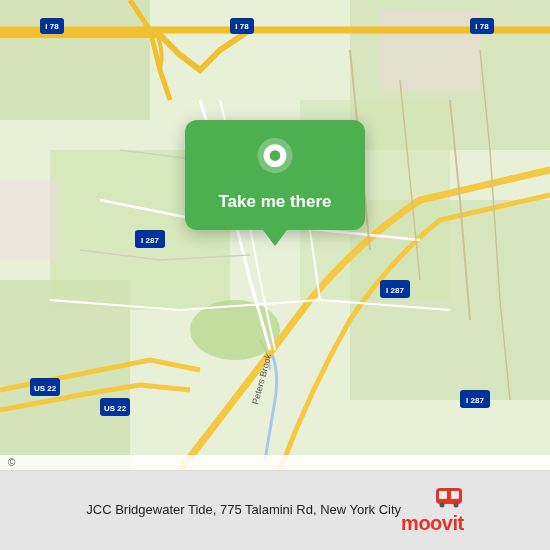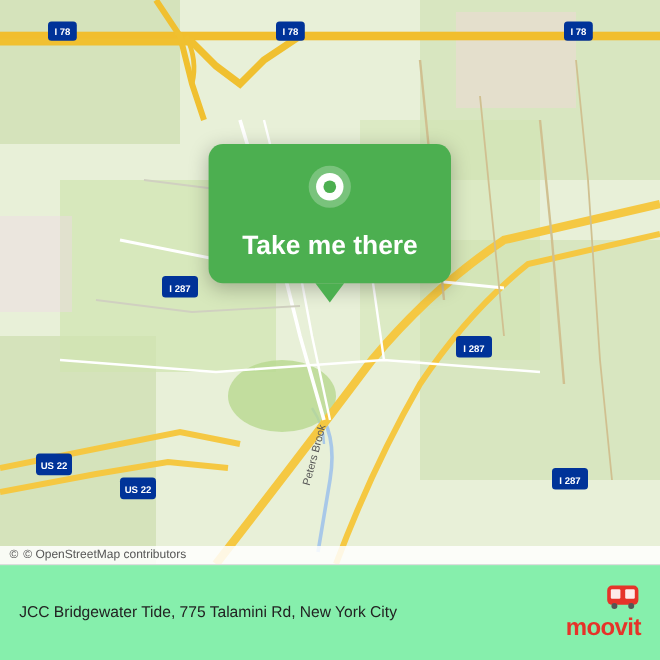--- a/index.html
+++ b/index.html
@@ -49,21 +49,21 @@
       border-color: #4caf50 transparent transparent transparent;
     }
 
     #pin-icon {
       width: 44px;
       height: 44px;
     }
 
     #callout-label {
       color: white;
-      font-size: 22px;
+      font-size: 17px;
       font-weight: 600;
       white-space: nowrap;
     }
 
     
     #attribution {
       position: absolute;
       bottom: 0;
       left: 0;
       width: 100%;
@@ -73,25 +73,25 @@
       color: #555;
       display: flex;
       align-items: center;
       gap: 4px;
     }
 
     
     #info-bar {
       width: 550px;
       height: 80px;
-      background: #86efac;
+      background: #e5e5e5;
       border-top: 1px solid #ddd;
       display: flex;
       align-items: center;
-      justify-content: space-between;
+      justify-content: center;
       padding: 0 16px;
     }
 
     #address-text {
       font-size: 13px;
       color: #222;
       max-width: 400px;
       line-height: 1.4;
     }
 
@@ -203,21 +203,20 @@
     <svg id="pin-icon" viewBox="0 0 44 50" xmlns="http://www.w3.org/2000/svg">
       <circle cx="22" cy="20" r="20" fill="white" opacity="0.25"></circle>
       <circle cx="22" cy="20" r="13" fill="white"></circle>
       <circle cx="22" cy="20" r="6" fill="#4caf50"></circle>
     </svg>
     <span id="callout-label">Take me there</span>
   </div>
 
   <div id="attribution">
     <span>©</span>
-    <span>© OpenStreetMap contributors</span>
   </div>
 </div>
 
 <div id="info-bar">
   <span id="address-text">JCC Bridgewater Tide, 775 Talamini Rd, New York City</span>
   <div id="moovit-logo">
     <svg width="30" height="22" viewBox="0 0 30 22">
       <rect x="2" y="2" width="26" height="16" rx="4" fill="#e63329"></rect>
       <rect x="5" y="5" width="8" height="8" rx="1" fill="white" opacity="0.9"></rect>
       <rect x="17" y="5" width="8" height="8" rx="1" fill="white" opacity="0.9"></rect>

